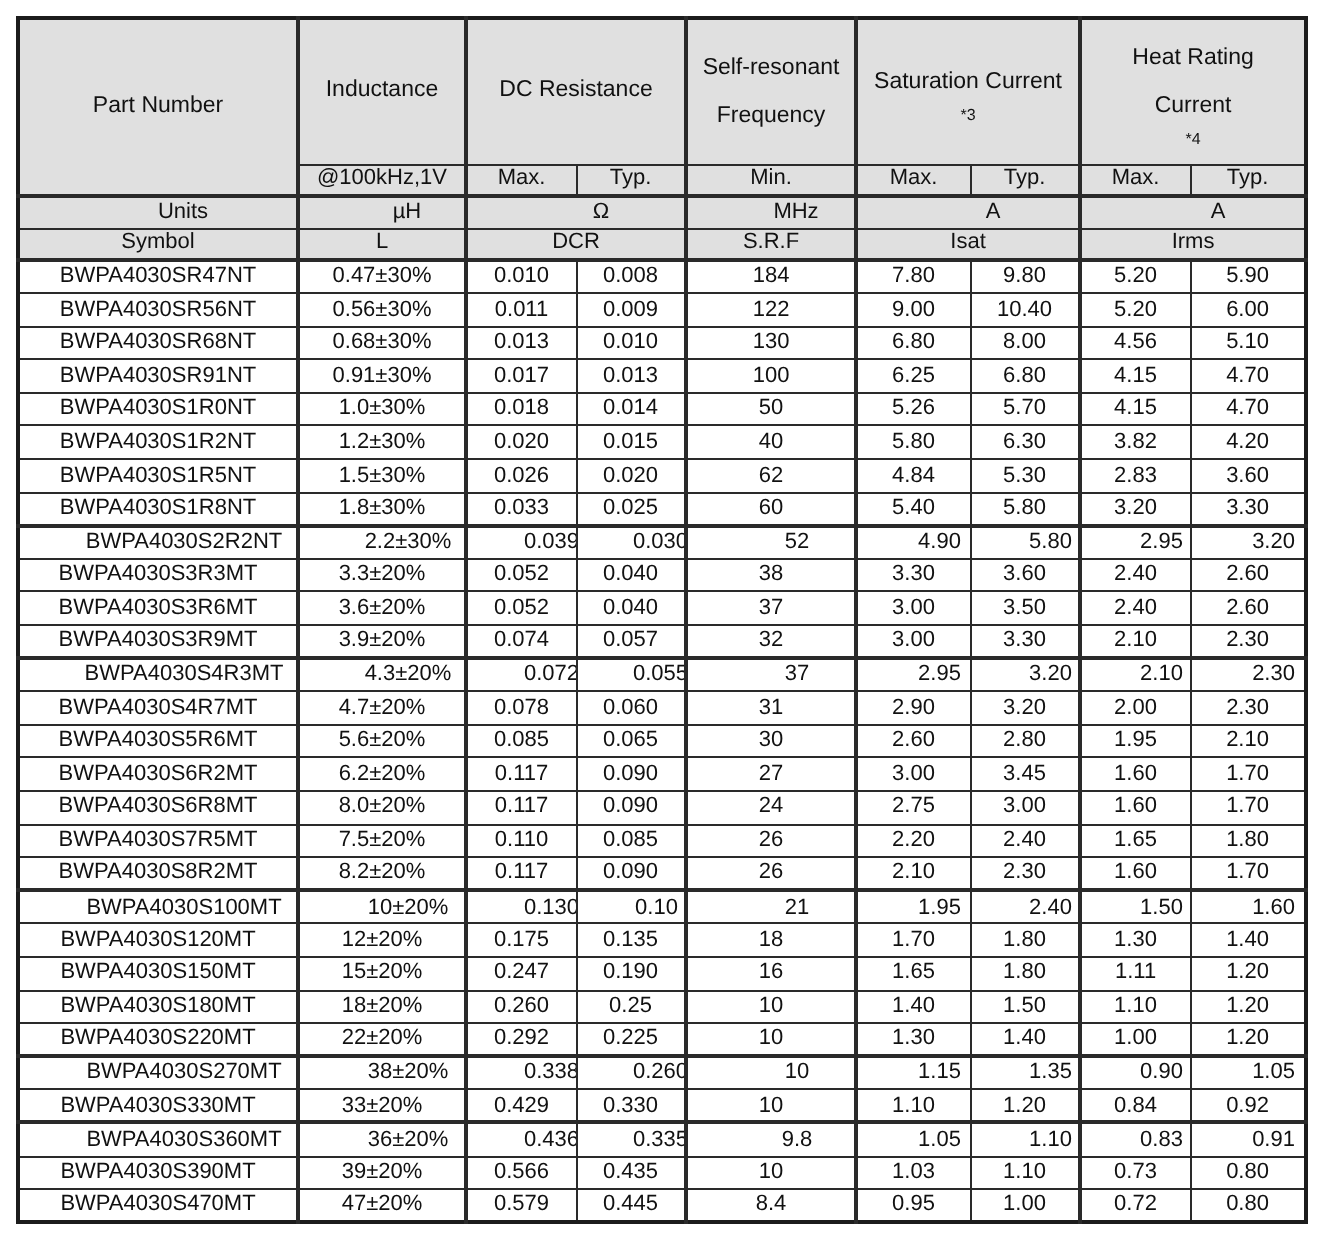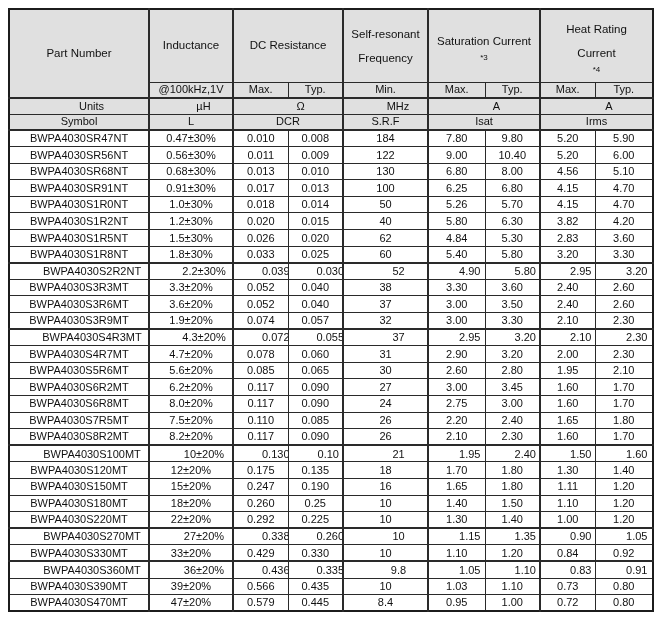--- a/index.html
+++ b/index.html
@@ -230,21 +230,21 @@
           <td class="gsep">0.052</td>
           <td>0.040</td>
           <td class="gsep">37</td>
           <td class="gsep">3.00</td>
           <td>3.50</td>
           <td class="gsep">2.40</td>
           <td>2.60</td>
         </tr>
         <tr>
           <td>BWPA4030S3R9MT</td>
-          <td class="gsep">1.9±20%</td>
+          <td class="gsep">3.9±20%</td>
           <td class="gsep">0.074</td>
           <td>0.057</td>
           <td class="gsep">32</td>
           <td class="gsep">3.00</td>
           <td>3.30</td>
           <td class="gsep">2.10</td>
           <td>2.30</td>
         </tr>
         <tr class="group-start">
           <td>BWPA4030S4R3MT</td>
@@ -373,21 +373,21 @@
           <td class="gsep">0.292</td>
           <td>0.225</td>
           <td class="gsep">10</td>
           <td class="gsep">1.30</td>
           <td>1.40</td>
           <td class="gsep">1.00</td>
           <td>1.20</td>
         </tr>
         <tr class="group-start">
           <td>BWPA4030S270MT</td>
-          <td class="gsep">27±20%</td>
+          <td class="gsep">38±20%</td>
           <td class="gsep">0.338</td>
           <td>0.260</td>
           <td class="gsep">10</td>
           <td class="gsep">1.15</td>
           <td>1.35</td>
           <td class="gsep">0.90</td>
           <td>1.05</td>
         </tr>
         <tr>
           <td>BWPA4030S330MT</td>

